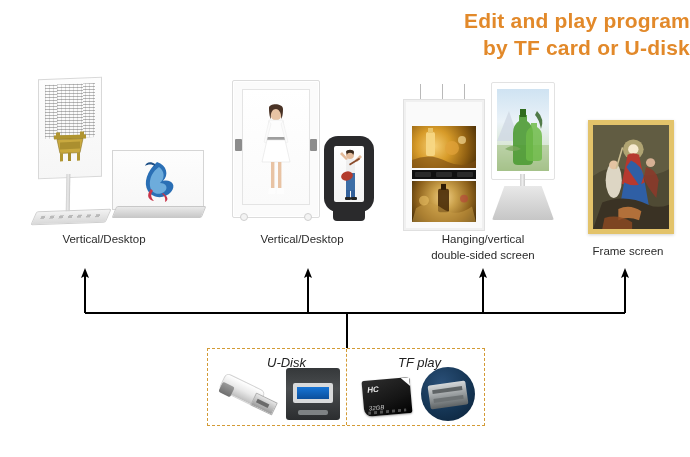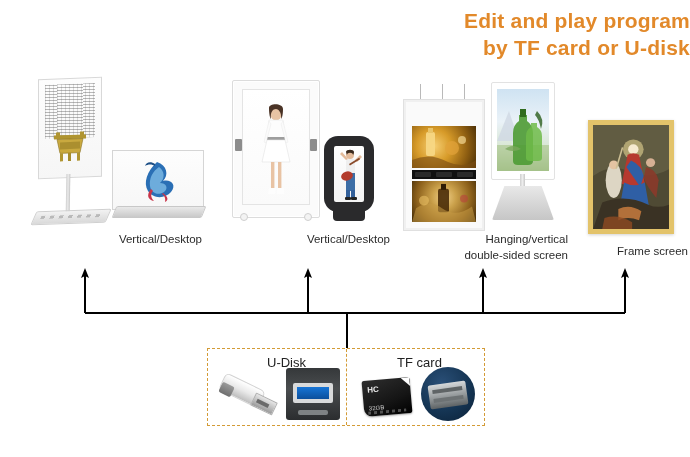--- a/index.html
+++ b/index.html
@@ -37,21 +37,21 @@
   .product-stage { position: relative; }
 
   .caption {
     position: absolute;
     text-align: center;
     font-size: 11.5px;
     color: #2b2b2b;
     line-height: 1.35;
     white-space: nowrap;
   }
-  .caption span { display: block; text-align: right; }
+  .caption span { display: block; }
 
   
   #group-oled { left: 16px; top: 78px; width: 186px; height: 150px; }
 
   .oled-vert { position: absolute; left: 18px; top: 0; width: 72px; height: 148px; }
   .oled-vert .ov-screen {
     position: absolute; left: 4px; top: 0; width: 62px; height: 98px;
     background: linear-gradient(180deg,#fdfdfd 0%,#f6f6f6 100%);
     border: 1px solid #d8d8d8;
     transform: skewY(-2.2deg);
@@ -214,20 +214,21 @@
 
   
   #connector { position: absolute; left: 0; top: 255px; width: 690px; height: 110px; }
 
   
   #media-box {
     position: absolute; left: 207px; top: 348px; width: 278px; height: 78px;
     border: 1px dashed #d39b36;
     background: #ffffff;
     box-sizing: border-box;
+    font-style: italic;
   }
   #media-divider {
     position: absolute; left: 50%; top: 0; bottom: 0; width: 0;
     border-left: 1px dashed #d39b36;
   }
   .media-cell { position: absolute; top: 0; height: 78px; }
   #cell-udisk { left: 0; width: 139px; }
   #cell-tf { left: 139px; width: 139px; }
 
   .media-label {
@@ -548,21 +549,21 @@
     </div>
     <div class="usb-port">
       <div class="up-slot">
         <div class="up-blue"></div>
       </div>
       <div class="up-lip"></div>
     </div>
   </div>
 
   <div class="media-cell" id="cell-tf">
-    <div class="media-label">TF card</div>
+    <div class="media-label">TF play</div>
     <div class="tfcard">
       <div class="tc-notch"></div>
       <div class="tc-logo">HC</div>
       <div class="tc-cap">32GB</div>
       <div class="tc-pins"></div>
     </div>
     <div class="tf-slot">
       <div class="ts-metal"></div>
     </div>
   </div>

